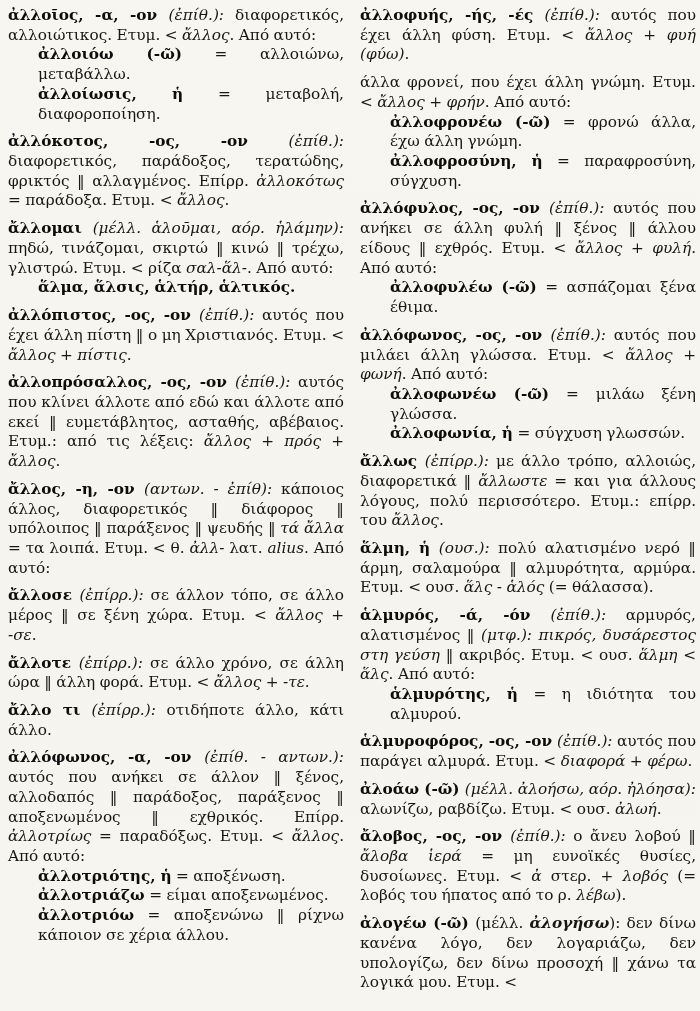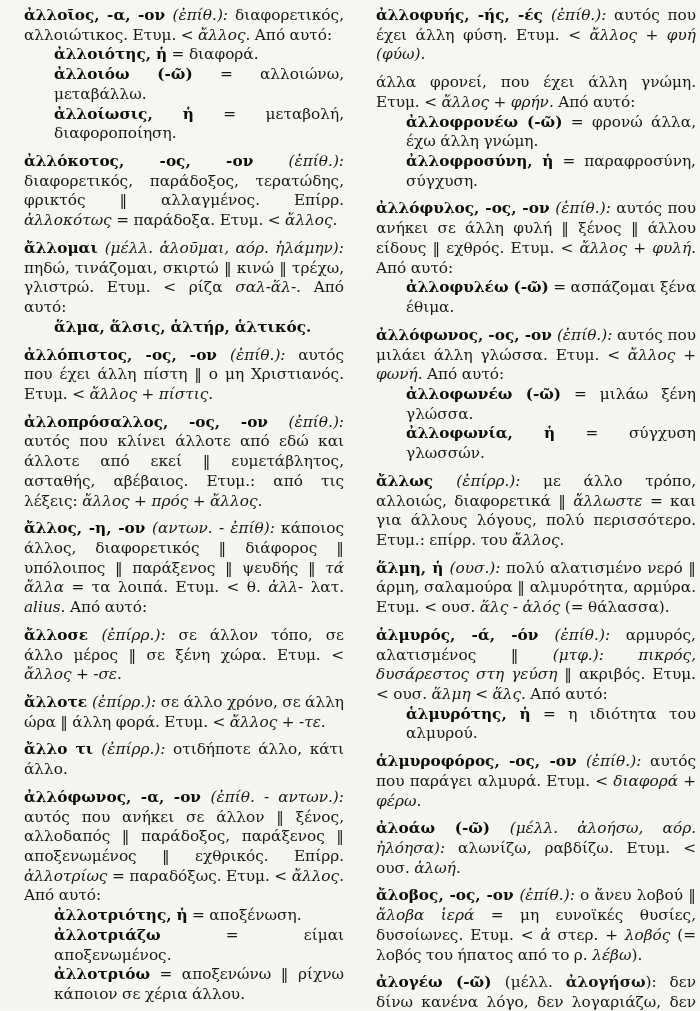--- a/index.html
+++ b/index.html
@@ -17,44 +17,43 @@
     font-family: "DejaVu Serif", "Liberation Serif", serif;
     display: flex;
     gap: 16px;
     padding: 6px 4px 0 8px;
     overflow: hidden;
   }
   .column {
     width: 336px;
     flex: 0 0 336px;
   }
-  .entry { margin: 0 0 8px 16px; }
+  .entry { margin: 0 0 8px 0; }
   .entry:first-child { margin-top: 0; }
   p.para {
     margin: 0;
     text-align: justify;
     font-size: 15.3px;
     line-height: 1.29;
     word-spacing: -0.4px;
     color: #181716;
   }
   p.ind { margin-left: 30px; }
   .b { font-weight: bold; color: #0e0d0c; }
   .i { font-style: italic; }
-  .bi { font-weight: bold; }
+  .bi { font-weight: bold; font-style: italic; }
   .n { }
 </style>
 </head>
 <body>
 
 <div class="page">
   <div class="column">
       <div class="entry">
         <p class="para"><span class="b">ἀλλοῖος, -α, -ον </span><span class="i">(ἐπίθ.):</span><span class="n"> διαφορετικός, αλλοιώτικος. Ετυμ. &lt; </span><span class="i">ἄλλος</span><span class="n">. Από αυτό:</span></p>
-        <p class="para ind"><span class="b">ἀλλοιότης, ἡ</span><span class="n"> = διαφορά.</span></p>
         <p class="para ind"><span class="b">ἀλλοιόω (-ῶ)</span><span class="n"> = αλλοιώνω, μεταβάλλω.</span></p>
         <p class="para ind"><span class="b">ἀλλοίωσις, ἡ</span><span class="n"> = μεταβολή, διαφοροποίηση.</span></p>
       </div>
       <div class="entry">
         <p class="para"><span class="b">ἀλλόκοτος, -ος, -ον </span><span class="i">(ἐπίθ.):</span><span class="n"> διαφορετικός, παράδοξος, τερατώδης, φρικτός ‖ αλλαγμένος. Επίρρ. </span><span class="i">ἀλλοκότως</span><span class="n"> = παράδοξα. Ετυμ. &lt; </span><span class="i">ἄλλος</span><span class="n">.</span></p>
       </div>
       <div class="entry">
         <p class="para"><span class="b">ἄλλομαι </span><span class="i">(μέλλ. ἁλοῦμαι, αόρ. ἡλάμην):</span><span class="n"> πηδώ, τινάζομαι, σκιρτώ ‖ κινώ ‖ τρέχω, γλιστρώ. Ετυμ. &lt; ρίζα </span><span class="i">σαλ-ἅλ-</span><span class="n">. Από αυτό:</span></p>
         <p class="para ind"><span class="b">ἅλμα, ἅλσις, ἁλτήρ, ἁλτικός.</span></p>
       </div>

